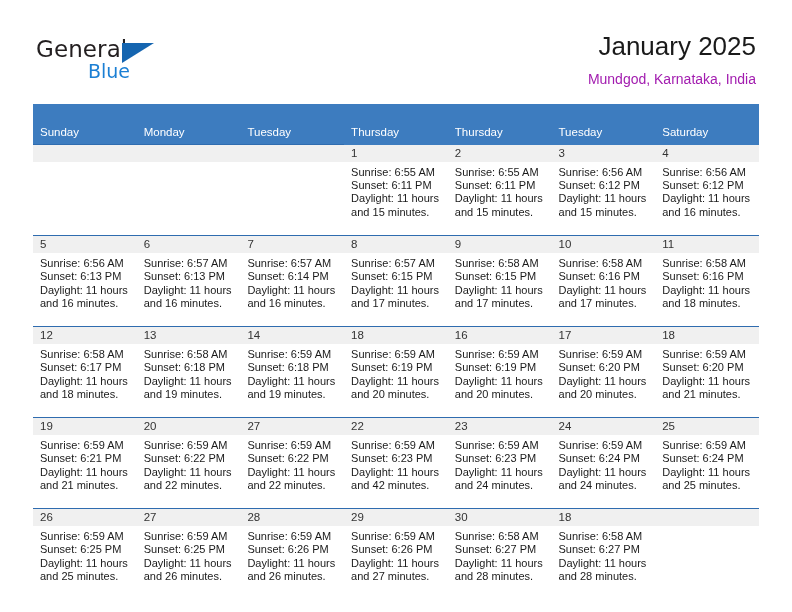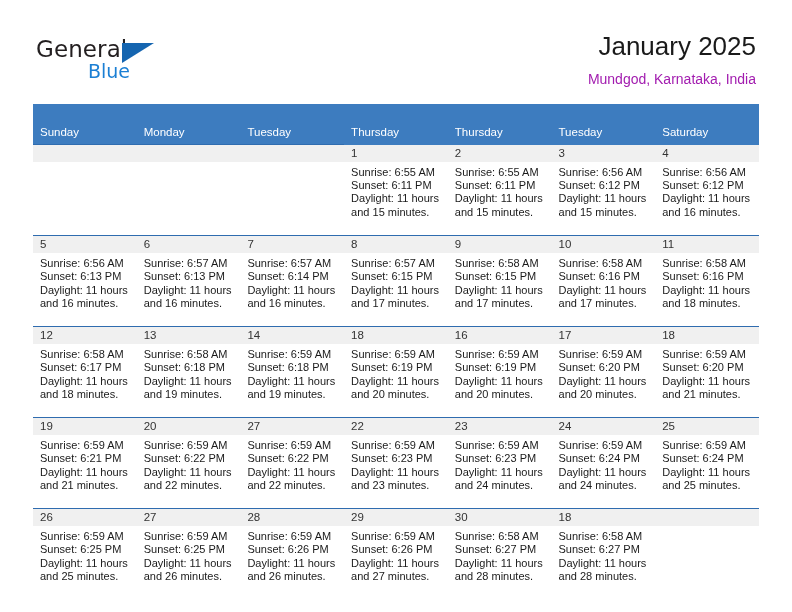--- a/index.html
+++ b/index.html
@@ -465,21 +465,21 @@
                 </div>
               </div>
             </td>
             <td>
               <div class="cell">
                 <div class="daynum-band">22</div>
                 <div class="details">
                   <div>Sunrise: 6:59 AM</div>
                   <div>Sunset: 6:23 PM</div>
                   <div>Daylight: 11 hours</div>
-                  <div>and 23 minutes.</div>
+                  <div>and 42 minutes.</div>
                 </div>
               </div>
             </td>
             <td>
               <div class="cell">
                 <div class="daynum-band">23</div>
                 <div class="details">
                   <div>Sunrise: 6:59 AM</div>
                   <div>Sunset: 6:23 PM</div>
                   <div>Daylight: 11 hours</div>

